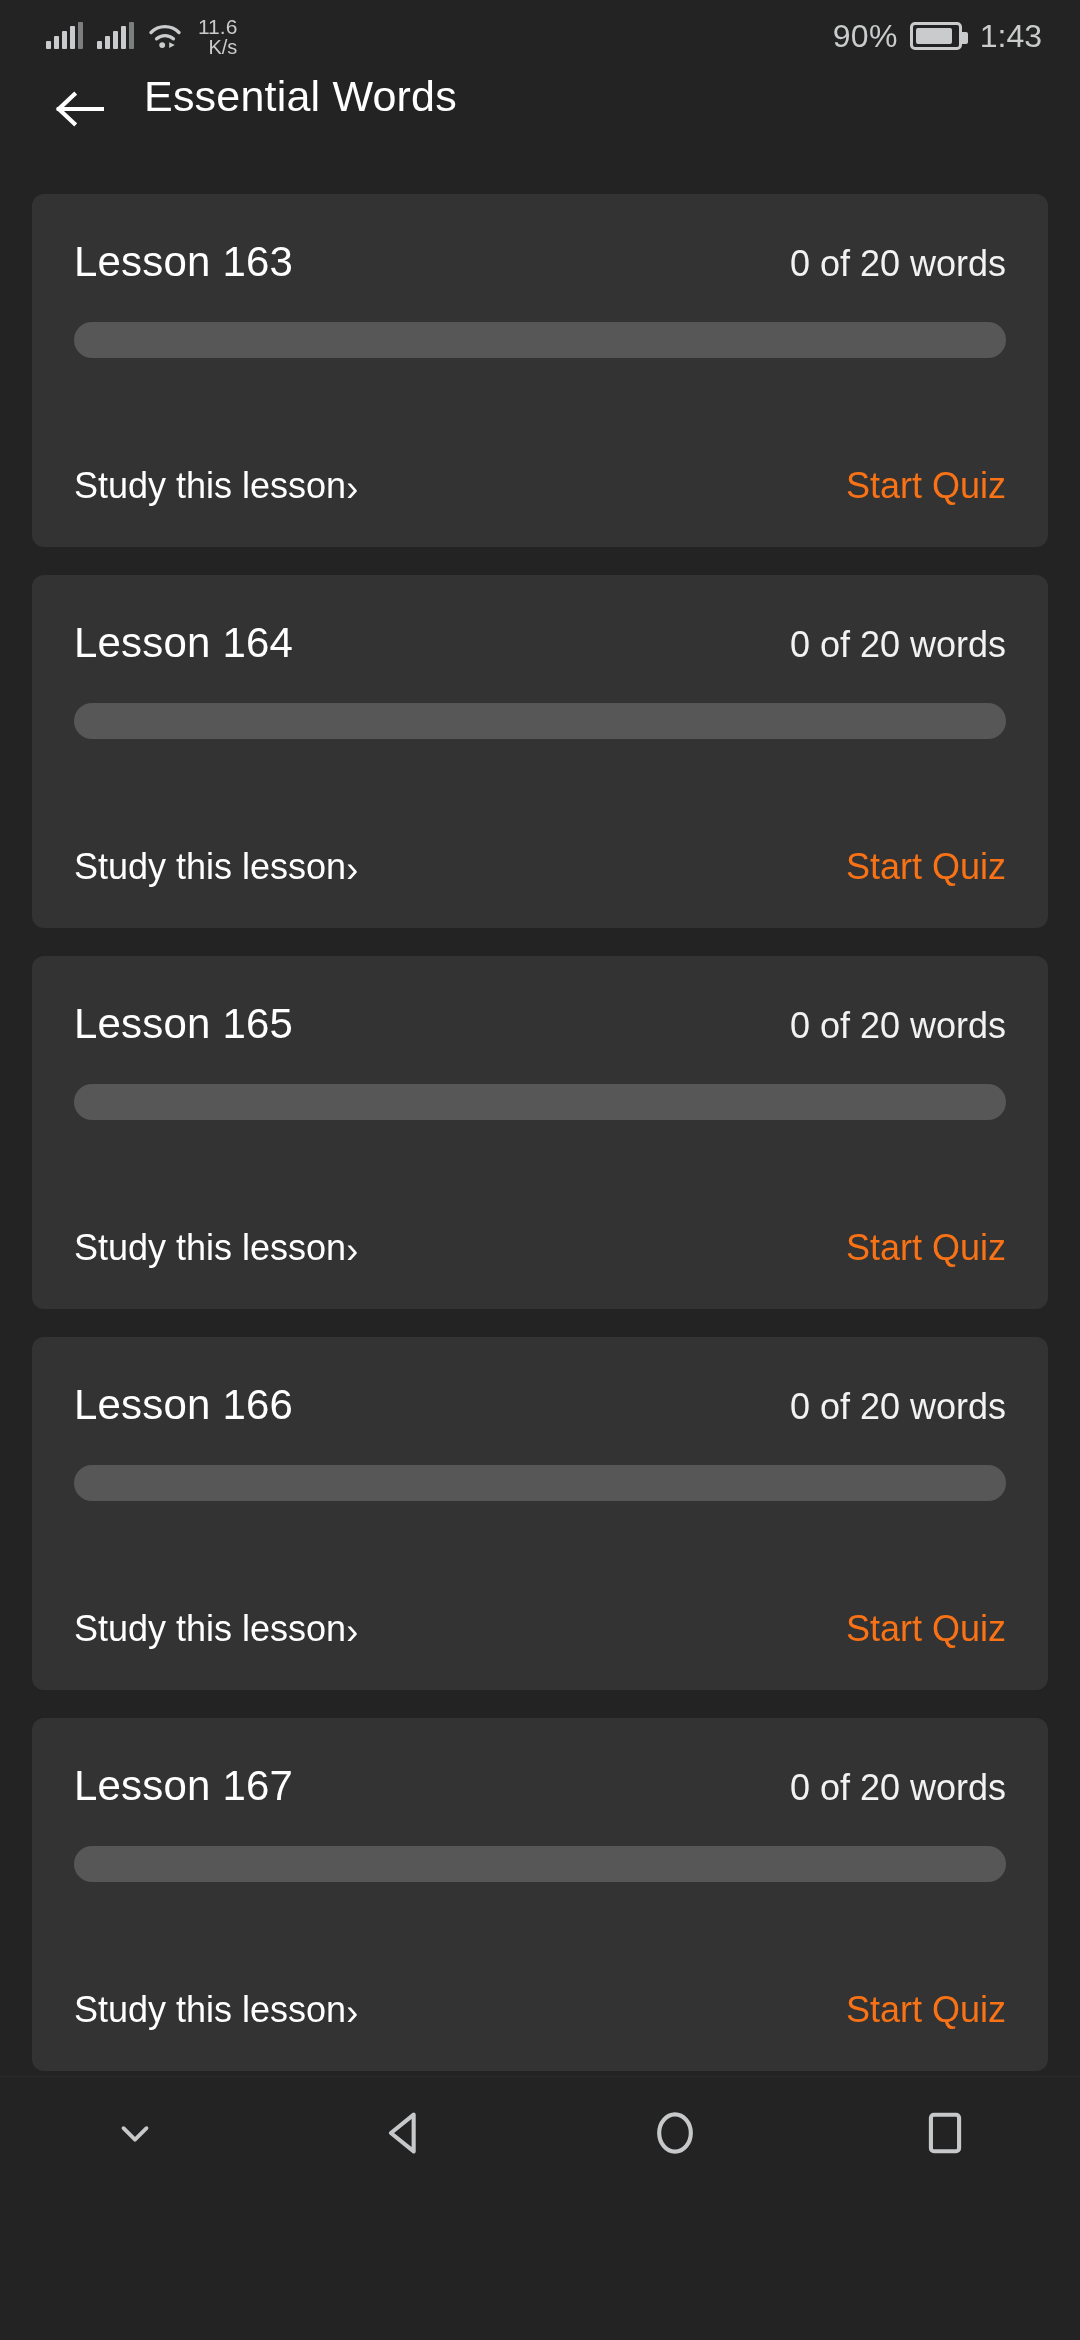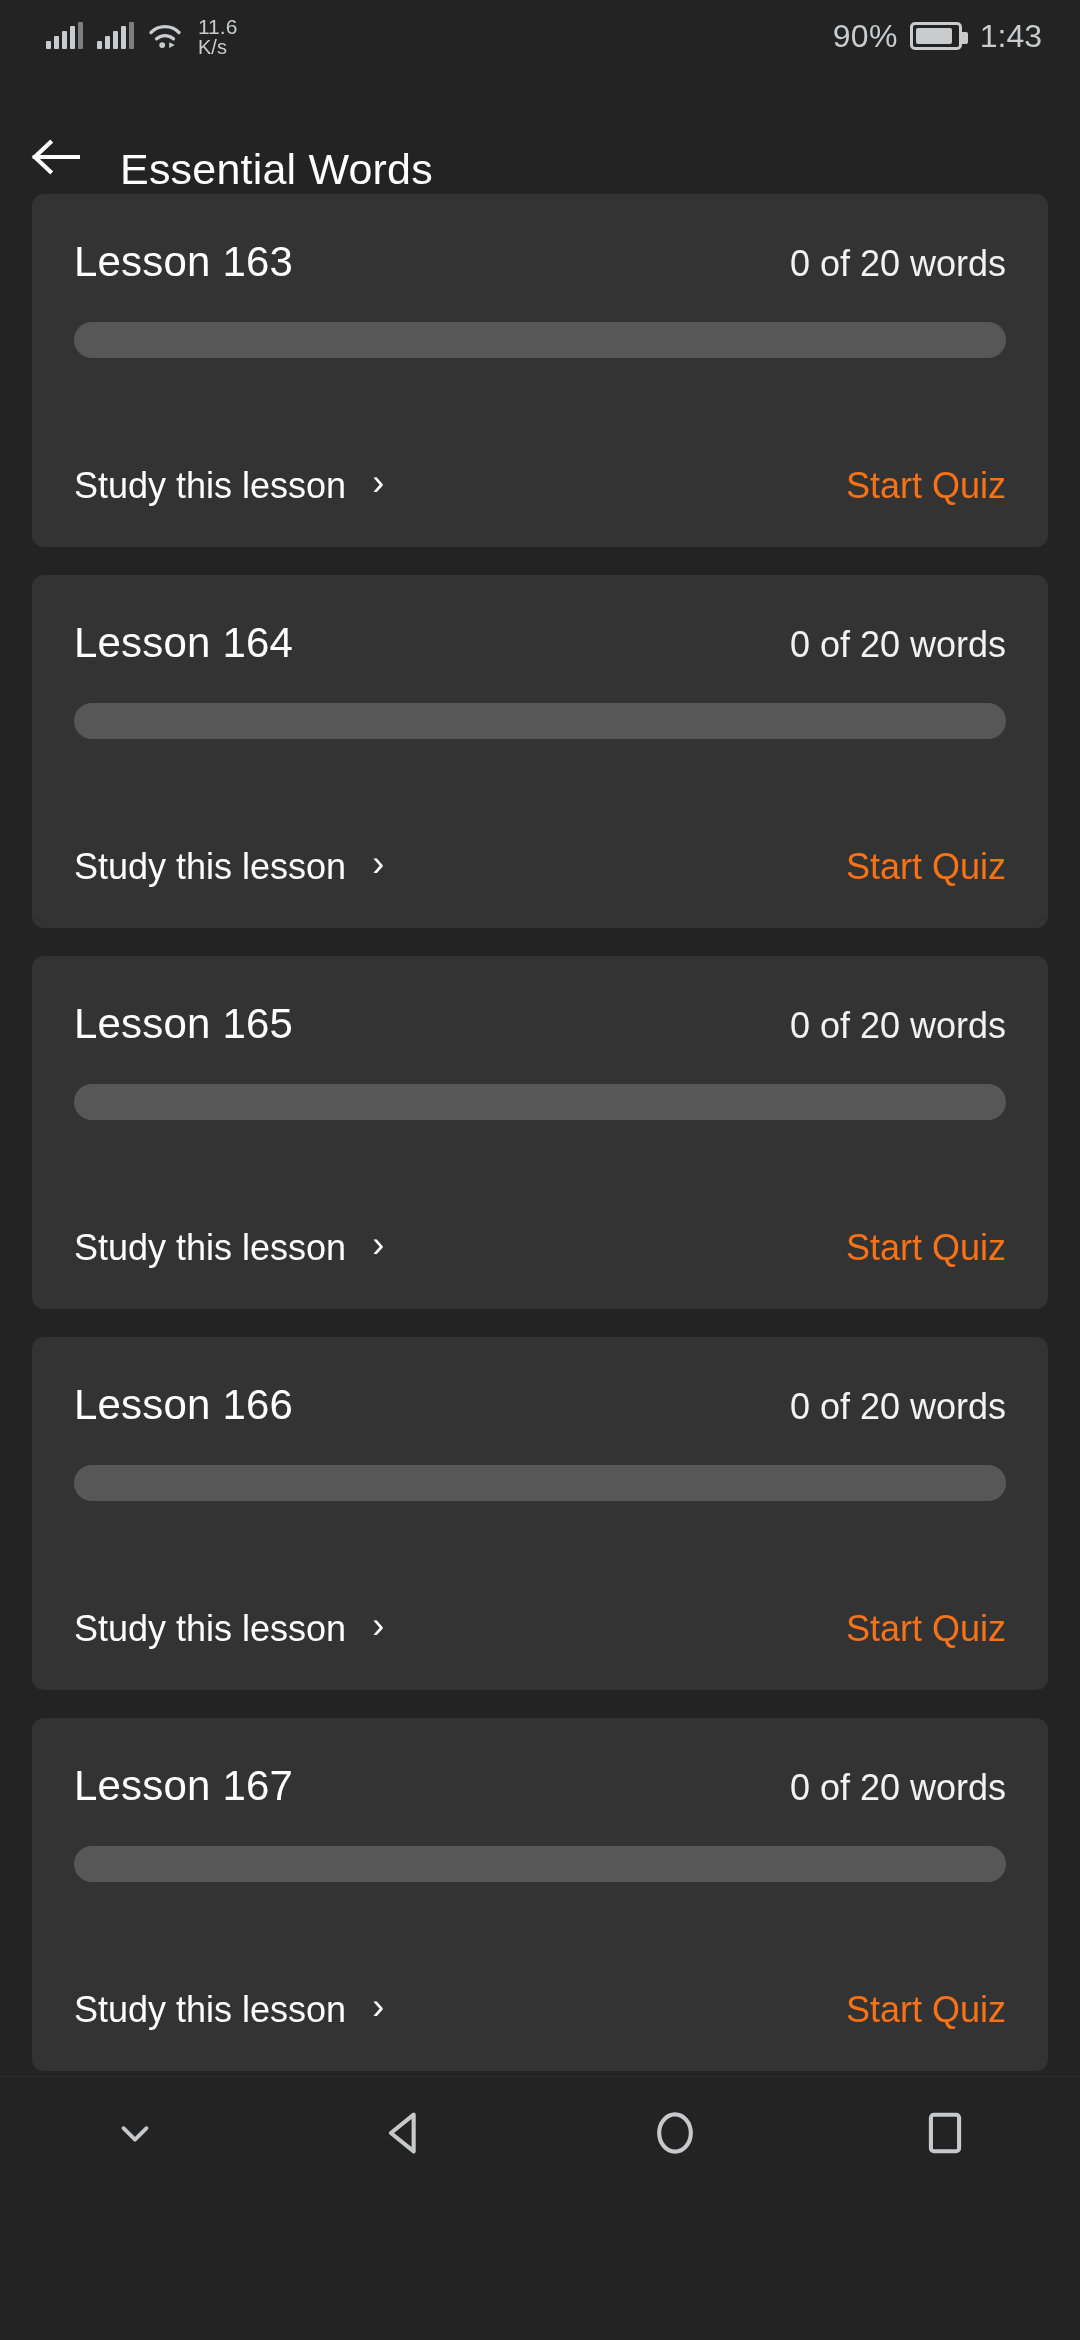--- a/index.html
+++ b/index.html
@@ -30,38 +30,38 @@
   .sig i:nth-child(1){ height:8px; }
   .sig i:nth-child(2){ height:13px; }
   .sig i:nth-child(3){ height:18px; }
   .sig i:nth-child(4){ height:23px; }
   .sig i:nth-child(5){ height:27px; opacity:.55; }
   .wifi { width:34px; height:28px; position:relative; }
   .netspeed {
     display:flex; flex-direction:column;
     line-height:1.0; color:#c9cbcc; font-size:21px; margin-left:2px;
   }
-  .netspeed span:last-child { font-size:20px; margin-top:0; }
+  .netspeed span:last-child { font-size:20px; margin-top:0;text-align:right; }
   .batt-pct { color:#c9cbcc; font-size:32px; letter-spacing:.3px;margin-left:16px; }
   .batt {
     width:52px; height:28px; border:3px solid #c9cbcc;
     border-radius:5px; position:relative; display:flex; align-items:center;
     padding:3px;
   }
   .batt::after {
     content:""; position:absolute; right:-9px; top:7px;
     width:6px; height:12px; background:#c9cbcc; border-radius:0 2px 2px 0;
   }
   .batt .fill { height:100%; background:#c9cbcc; border-radius:2px; }
   .clock { color:#c9cbcc; font-size:32px; margin-left:6px; }
 
   
   .header {
     height:122px; flex:0 0 122px;
-    display:flex; align-items:flex-end; padding:0 16px;
+    display:flex; align-items:flex-start; padding:0 40px;
     background:#232323;
   }
   .back-btn {
     width:74px; height:74px; display:flex;
     align-items:center; justify-content:center;
     margin-left:2px; cursor:pointer;
   }
   .header-title {
     color:#ffffff; font-size:43px; font-weight:400;
     margin-left:28px; letter-spacing:.2px; white-space:nowrap;
@@ -89,21 +89,21 @@
   }
   .progress-track {
     margin-top:36px; height:36px; width:100%;
     background:#575757; border-radius:18px; overflow:hidden;
   }
   .progress-fill { height:100%; background:#7ec4f0; width:0%; border-radius:18px; }
   .card-actions {
     margin-top:auto; display:flex; align-items:center; justify-content:space-between;
   }
   .study-link {
-    display:flex; align-items:flex-start; gap:26px; cursor:pointer;
+    display:flex; align-items:flex-end; cursor:pointer;
   }
   .study-label { color:#ffffff; font-size:36px; }
   .chev { color:#ffffff; font-size:36px; line-height:1; font-weight:400; }
   .quiz-btn { color:#f97316; font-size:36px; cursor:pointer; }
 
   
   .navbar {
     height:112px; flex:0 0 112px;
     background:#232323;
     display:flex; align-items:center;

